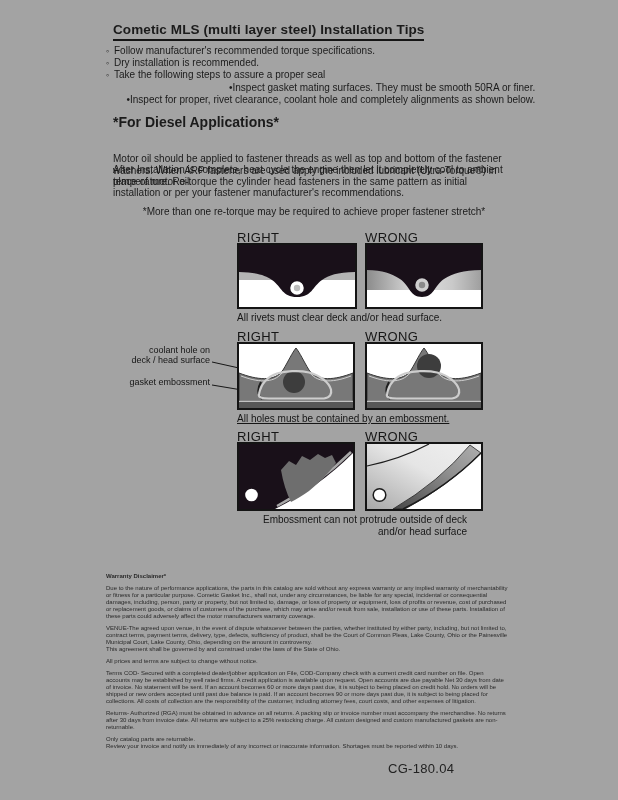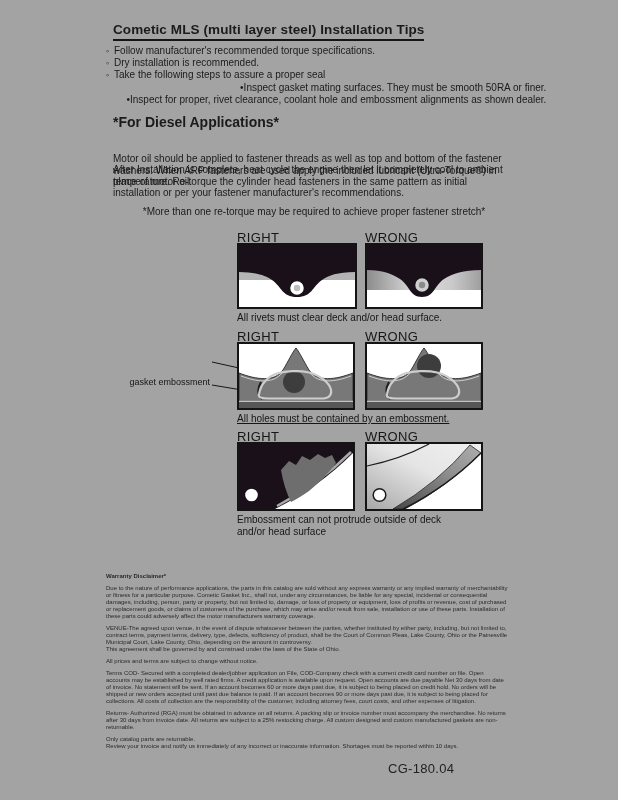--- a/index.html
+++ b/index.html
@@ -18,41 +18,41 @@
   .tip.sub{padding-left:16px;text-align:right;}
   .tip.sub .b{width:8px;font-size:10px;}
   .diesel-h{left:113px;top:114px;font-size:14px;font-weight:bold;}
   .para{left:113px;width:402px;font-size:10px;line-height:11.6px;}
   .p1{top:153px;}
   .p2{top:164px;}
   .note{top:206px;white-space:nowrap;text-align:center;}
   .dg-label{top:0;font-size:13px;letter-spacing:.4px;text-align:left;color:#161616;}
   .panel{border:2px solid #141414;background:#fff;}
   .panel svg{display:block;}
-  .caption{font-size:10px;line-height:11.5px;color:#161616;}
+  .caption{font-size:10px;line-height:11.5px;color:#161616;text-align:right;}
   .ann{width:130px;text-align:right;font-size:9px;line-height:10.2px;color:#161616;}
   .legal{left:106px;top:573px;width:402px;font-size:6px;line-height:7px;color:#2a2a2a;}
   .legal .lh{font-weight:bold;margin-bottom:5px;}
   .legal p{margin:0 0 5px 0;}
   .legal p.tight{margin:0;}
   .code{left:388px;top:761px;font-size:13px;letter-spacing:.3px;color:#222;}
 </style>
 </head>
 <body>
 
 <div class="page">
 
   <div class="abs title">Cometic MLS (multi layer steel) Installation Tips</div>
 
   <div class="abs tips">
     <div class="tip"><span class="b">◦</span><span>Follow manufacturer's recommended torque specifications.</span></div>
     <div class="tip"><span class="b">◦</span><span>Dry installation is recommended.</span></div>
     <div class="tip"><span class="b">◦</span><span>Take the following steps to assure a proper seal</span></div>
     <div class="tip sub"><span class="b">•</span><span>Inspect gasket mating surfaces.  They must be smooth 50RA or finer.</span></div>
-    <div class="tip sub"><span class="b">•</span><span>Inspect for proper, rivet clearance, coolant hole and embossment alignments as shown dealer.</span></div>
+    <div class="tip sub"><span class="b">•</span><span>Inspect for proper, rivet clearance, coolant hole and completely alignments as shown below.</span></div>
   </div>
 
   <div class="abs diesel-h">*For Diesel Applications*</div>
   <div class="abs para p1">Motor oil should be applied to fastener threads as well as top and bottom of the fastener washers. When ARP fasteners are used apply the included lubricant (Ultra-Torque®) in place of motor oil.</div>
   <div class="abs para p2">After Installation is complete, heat cycle the engine then let it completely cool to ambient temperature. Re-torque the cylinder head fasteners in the same pattern as initial installation or per your fastener manufacturer's recommendations.</div>
   <div class="abs para note">*More than one re-torque may be required to achieve proper fastener stretch*</div>
 
   <div class="abs dg-label" style="left:237px;top:230px;width:120px;">RIGHT</div>
   <div class="abs dg-label" style="left:365px;top:230px;width:118px;">WRONG</div>
 
@@ -80,20 +80,24 @@
       <path d="M0,0 H114 V25 C96,25.5 86,28 77,34 C67,41 67,52 55,52 C43,52 43,41 33,34 C24,28 16,25.5 0,25 Z" fill="#191019"></path>
       <circle cx="55" cy="40" r="7.5" fill="#cfcfcf" stroke="#191019" stroke-width="1.5"></circle>
       <circle cx="55" cy="40" r="3.2" fill="#8a8a8a"></circle>
     </svg>
   </div>
   <div class="abs caption" style="left:237px;top:312px;">All rivets must clear deck and/or head surface.</div>
 
   <div class="abs dg-label" style="left:237px;top:329px;width:118px;">RIGHT</div>
   <div class="abs dg-label" style="left:365px;top:329px;width:118px;">WRONG</div>
 
+  <div class="abs ann" style="left:80px;top:345px;">
+    <div>coolant hole on</div>
+    <div>deck / head surface</div>
+  </div>
   <div class="abs ann" style="left:80px;top:377px;">gasket embossment</div>
   <svg class="abs" style="left:205px;top:352px;" width="100" height="48">
     <line x1="7" y1="10" x2="88" y2="28" stroke="#161616" stroke-width="1"></line>
     <line x1="7" y1="33" x2="55" y2="41" stroke="#161616" stroke-width="1"></line>
   </svg>
 
   <div class="abs panel" style="left:237px;top:342px;">
     <svg width="114" height="64" viewBox="0 0 114 64">
       <rect width="114" height="64" fill="#ffffff"></rect>
       <path d="M0,64 V29 C18,36 36,38 44,26 C50,16 53,9 57,4 C61,9 64,16 70,26 C78,38 96,36 114,29 V64 Z" fill="#787878" stroke="#383838" stroke-width="1"></path>

